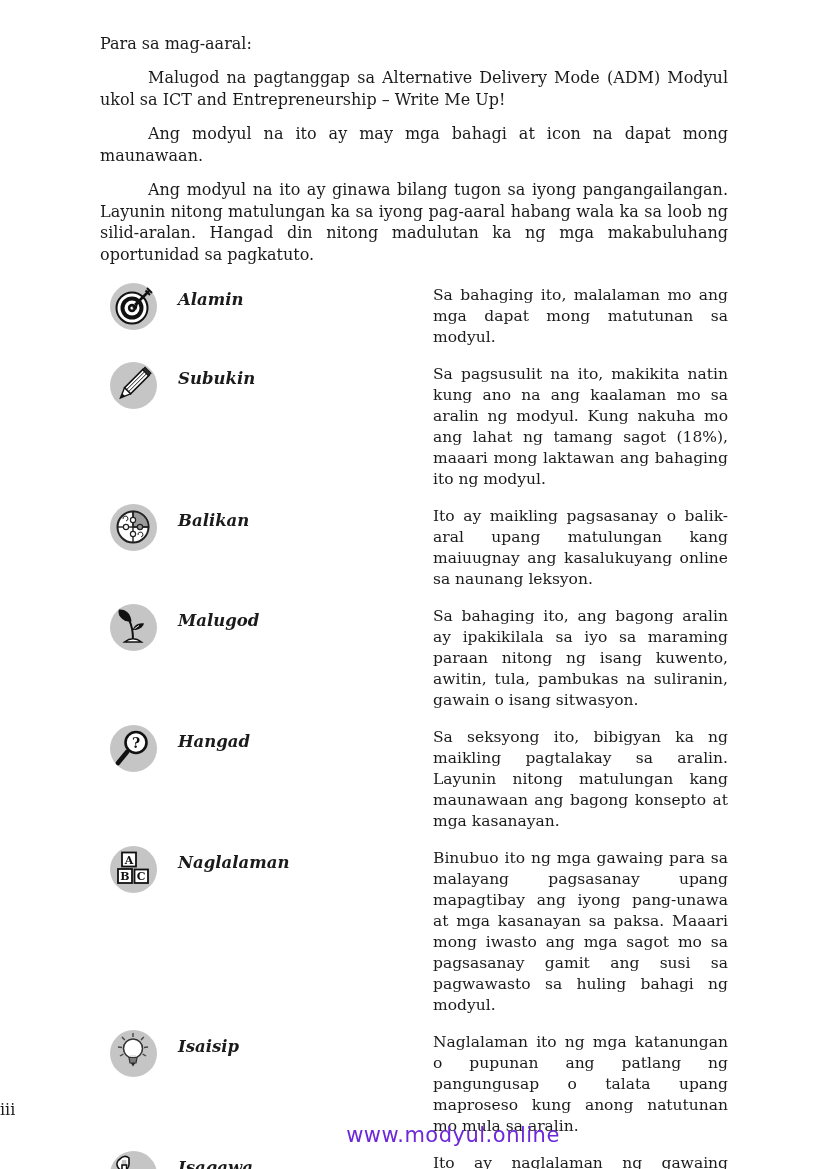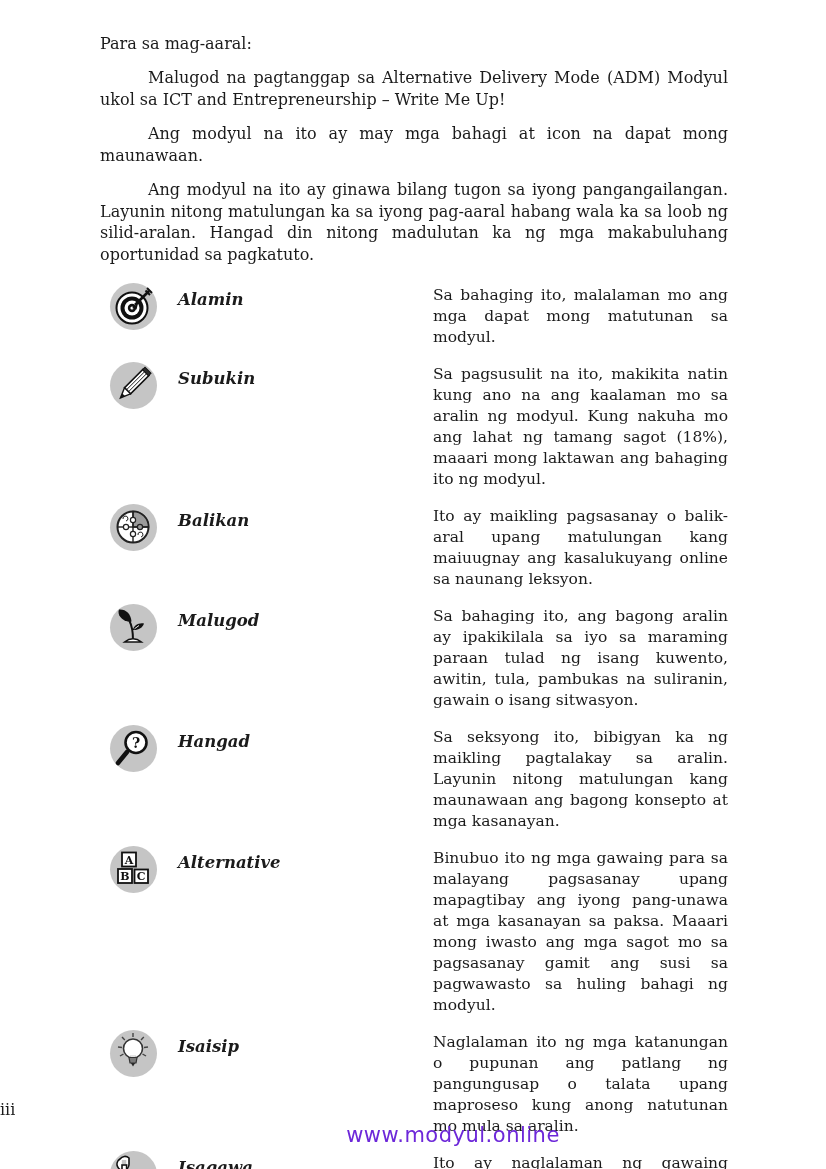--- a/index.html
+++ b/index.html
@@ -140,21 +140,21 @@
             <path d="M20,18 C11,17 7,10 9,5.5 C16,5 21,10 21.5,17.5 Z" fill="#111"></path>
             <path d="M22.8,26 C28,26.5 32.5,24 34,19.5 C28.5,18.5 24,21.5 22.8,25.8 Z" fill="#111"></path>
             <path d="M29,21.5 L24.5,24.8" stroke="#fff" stroke-width="0.9" fill="none"></path>
             <path d="M14.5,38 Q23,31.5 31.5,38 Z" fill="#fff" stroke="#111" stroke-width="1.5"></path>
           </svg>
         </div>
       </div>
       <div class="label-cell">
         <span class="row-label">Malugod</span>
       </div>
-      <div class="desc-cell">Sa bahaging ito, ang bagong aralin ay ipakikilala sa iyo sa maraming paraan tulad ng isang kuwento, awitin, tula, pambukas na suliranin, gawain o isang sitwasyon.</div>
+      <div class="desc-cell">Sa bahaging ito, ang bagong aralin ay ipakikilala sa iyo sa maraming paraan nitong ng isang kuwento, awitin, tula, pambukas na suliranin, gawain o isang sitwasyon.</div>
     </div>
 
     <div class="icon-row">
       <div class="icon-cell">
         <div class="icon-circle">
           <svg width="47" height="47" viewBox="0 0 47 47">
             <line x1="17" y1="27" x2="8" y2="38" stroke="#111" stroke-width="4.5" stroke-linecap="round"></line>
             <circle cx="26" cy="17.5" r="10.5" fill="#fff" stroke="#111" stroke-width="2.6"></circle>
             <text x="26" y="22.5" font-family="DejaVu Serif, serif" font-size="14" font-weight="bold" text-anchor="middle" fill="#111">?</text>
           </svg>
@@ -173,21 +173,21 @@
             <rect x="12" y="6.5" width="14" height="14" fill="#fff" stroke="#111" stroke-width="1.8"></rect>
             <text x="19" y="17.5" font-family="DejaVu Serif, serif" font-size="11" font-weight="bold" text-anchor="middle" fill="#111">A</text>
             <rect x="8" y="23" width="14" height="14" fill="#fff" stroke="#111" stroke-width="1.8"></rect>
             <text x="15" y="34" font-family="DejaVu Serif, serif" font-size="11" font-weight="bold" text-anchor="middle" fill="#111">B</text>
             <rect x="24.5" y="23.5" width="13.5" height="13.5" fill="#fff" stroke="#111" stroke-width="1.8"></rect>
             <text x="31.2" y="34.2" font-family="DejaVu Serif, serif" font-size="11" font-weight="bold" text-anchor="middle" fill="#111">C</text>
           </svg>
         </div>
       </div>
       <div class="label-cell">
-        <span class="row-label">Alternative</span>
+        <span class="row-label">Naglalaman</span>
       </div>
       <div class="desc-cell">Binubuo ito ng mga gawaing para sa malayang pagsasanay upang mapagtibay ang iyong pang-unawa at mga kasanayan sa paksa. Maaari mong iwasto ang mga sagot mo sa pagsasanay gamit ang susi sa pagwawasto sa huling bahagi ng modyul.</div>
     </div>
 
     <div class="icon-row">
       <div class="icon-cell">
         <div class="icon-circle">
           <svg width="47" height="47" viewBox="0 0 47 47">
             <g stroke="#444" stroke-width="1.4">
               <line x1="23" y1="3" x2="23" y2="7"></line>

